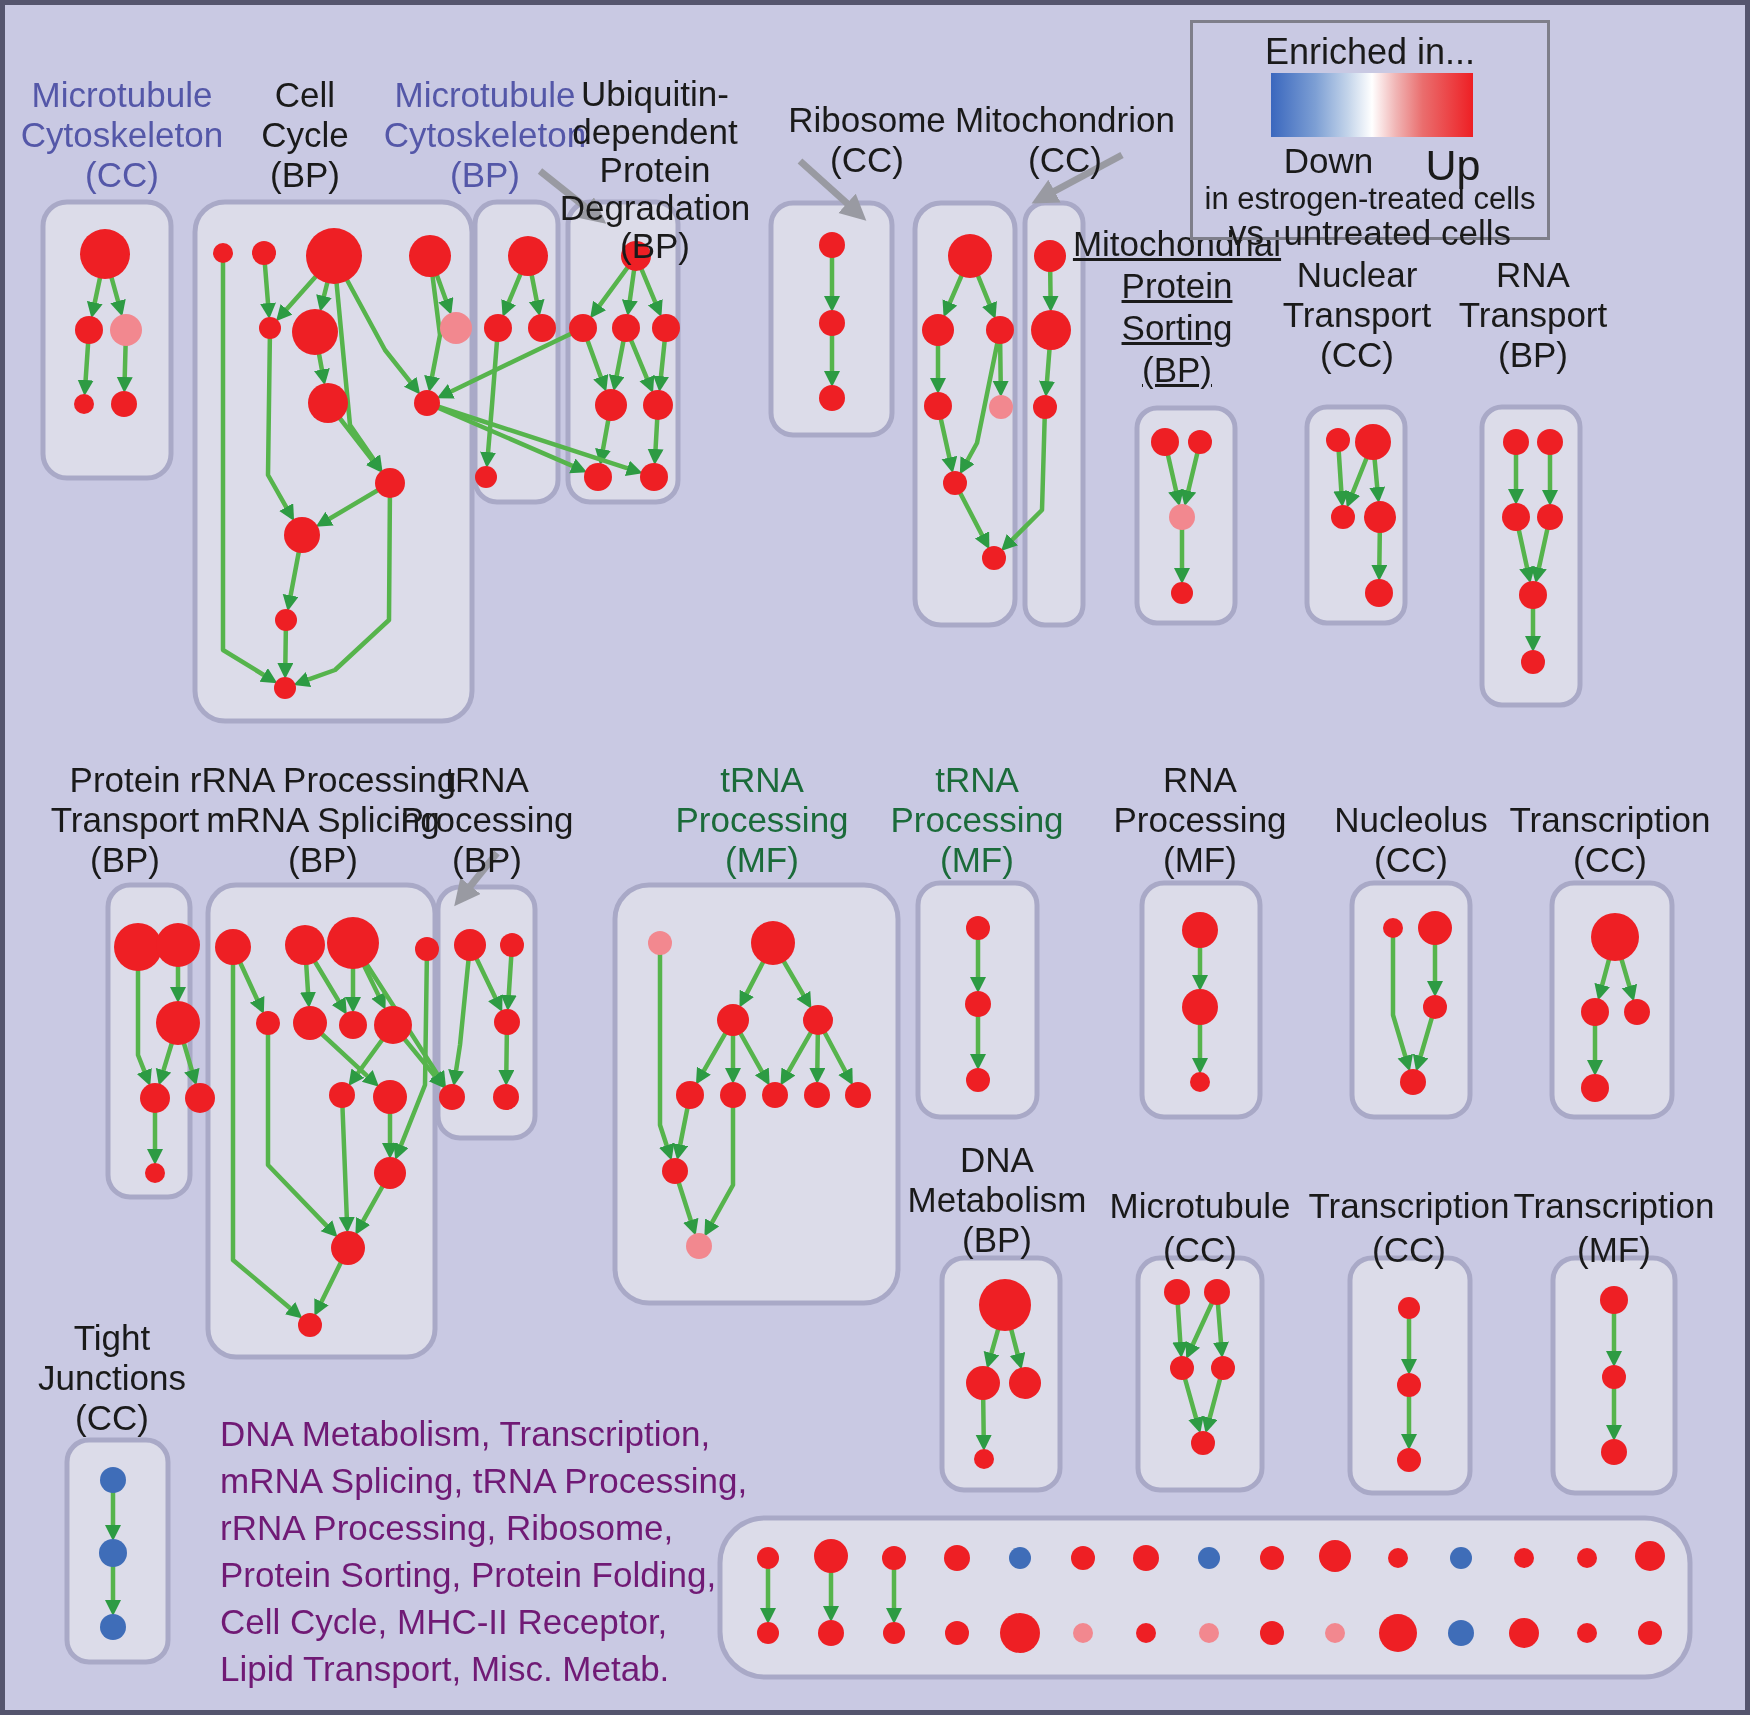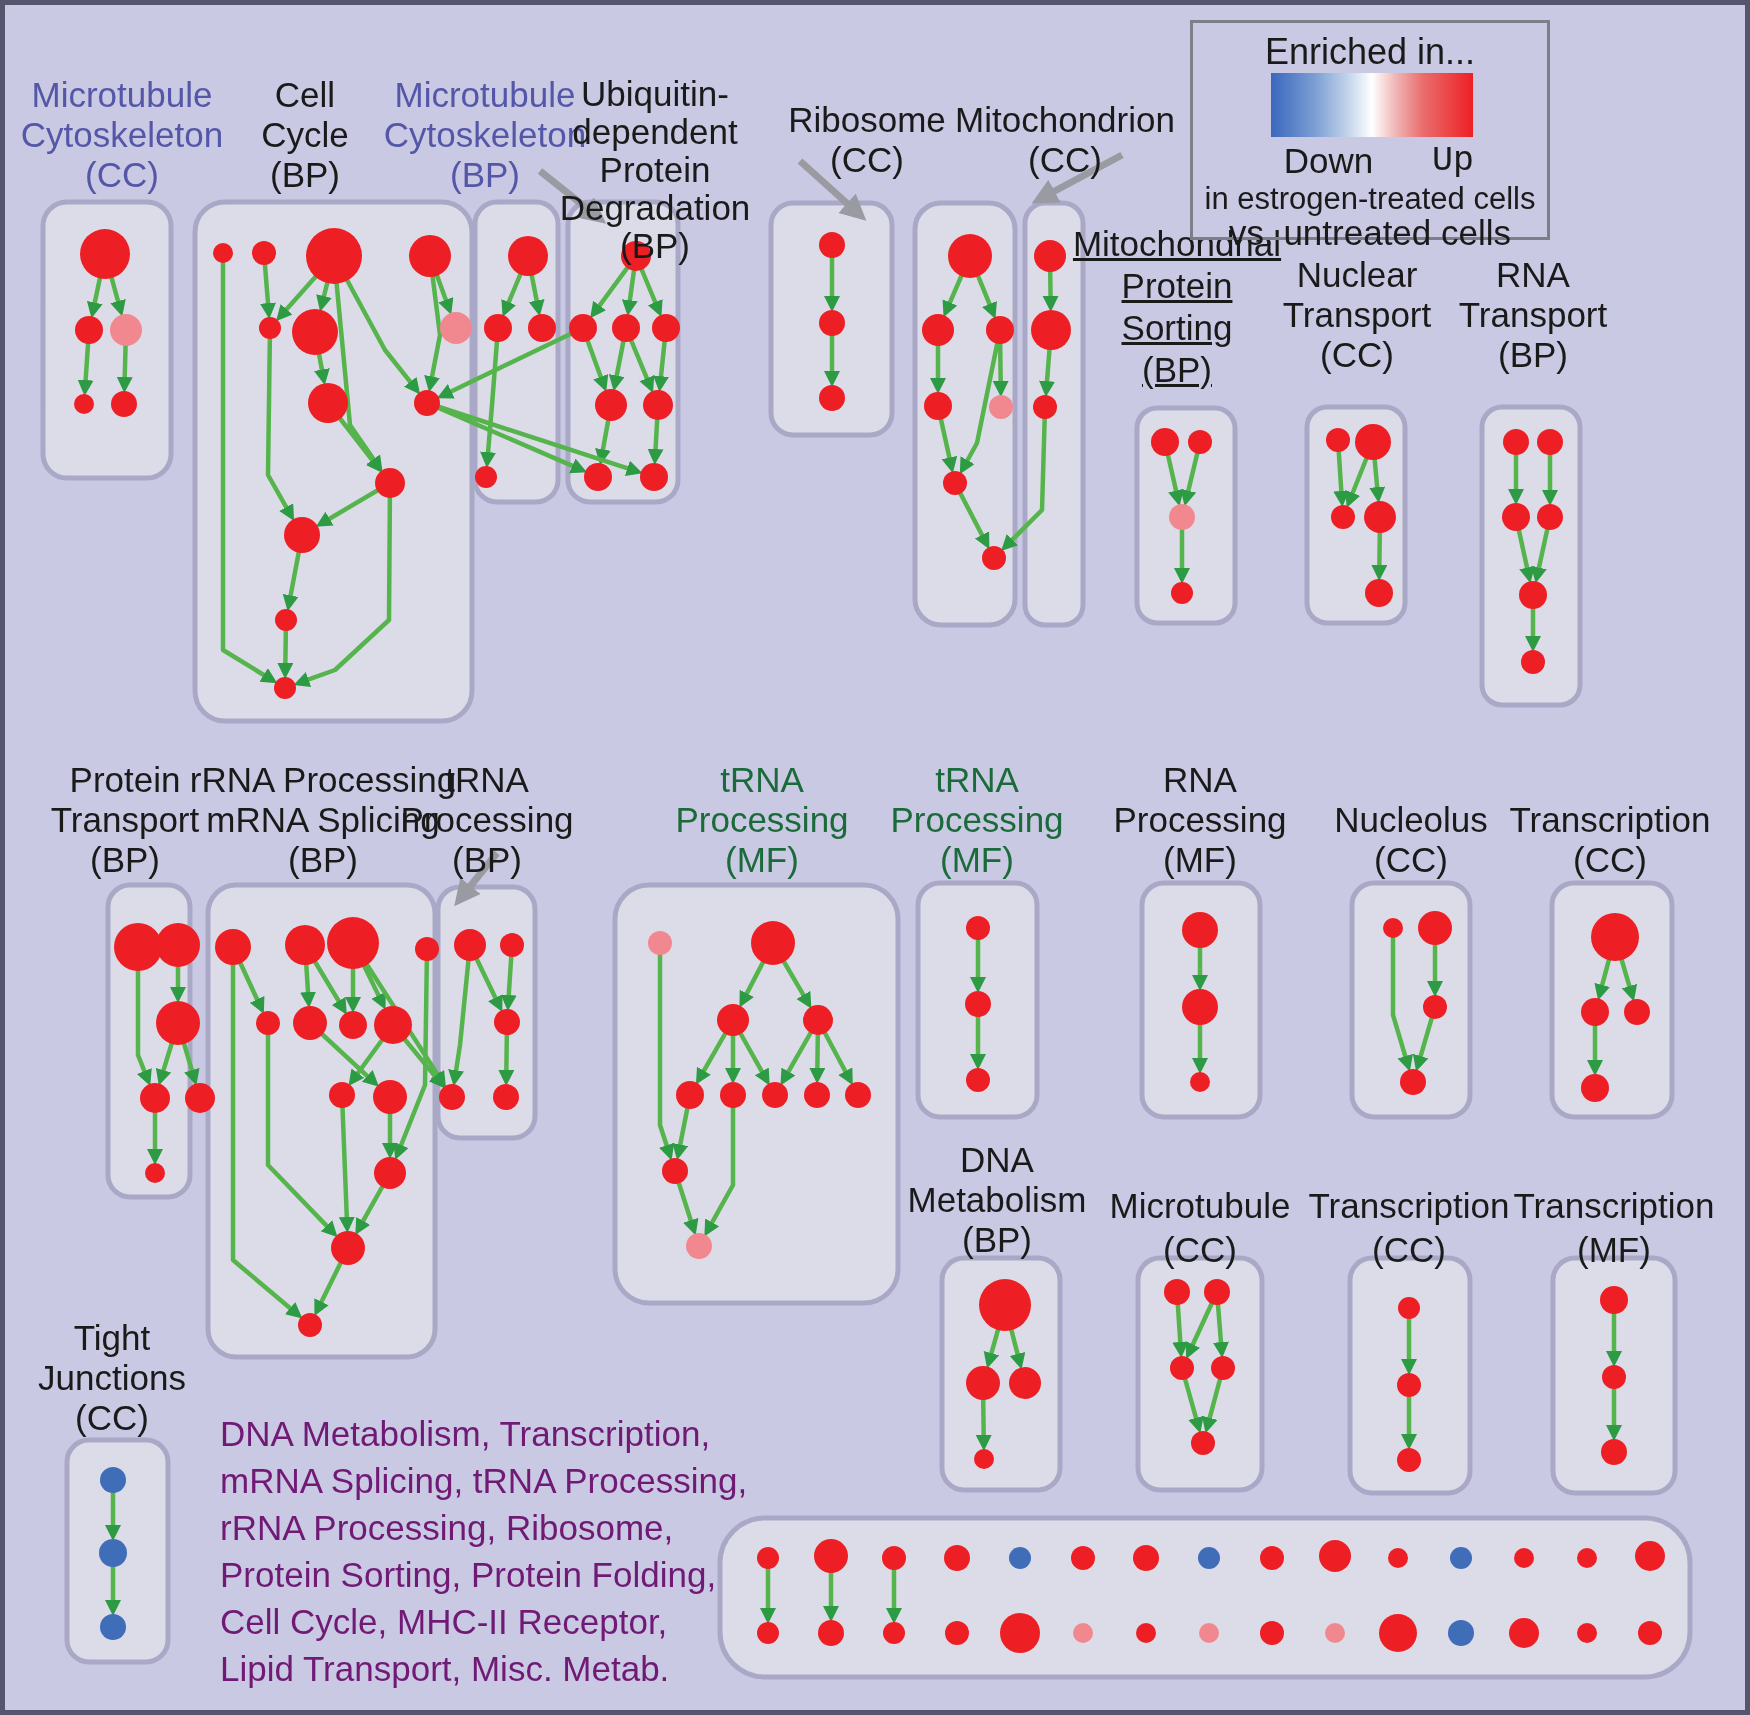--- a/index.html
+++ b/index.html
@@ -17,21 +17,21 @@
   .lbl-blue{color:#5457a8;}
   .lbl-green{color:#1b6b3a;}
   .misc{position:absolute;white-space:pre-line;text-align:left;font-size:35px;
         line-height:47px;color:#701a75;}
   .legend{position:absolute;left:1185px;top:15px;width:360px;height:220px;
           border:3px solid #7e7e8a;box-sizing:border-box;}
   .legend div{position:absolute;color:#1a1a1a;}
   .legend-title{top:8px;left:0;width:100%;text-align:center;font-size:36px;}
   .legend-bar{left:78px;top:50px;width:202px;height:64px;}
   .legend-down{top:118px;left:0;width:175px;text-align:center;font-size:35px;margin-left:48px;}
-  .legend-up{top:118px;left:195px;width:130px;text-align:center;font-size:35px;font-family:Liberation Mono, monospace;}
+  .legend-up{top:118px;left:195px;width:130px;text-align:center;font-size:43px;}
   .legend-line1{top:158px;left:0;width:100%;text-align:center;font-size:31px;}
   .legend-line2{top:190px;left:0;width:100%;text-align:center;font-size:35px;}
 </style>
 </head>
 <body>
 
 <div class="canvas">
   <svg class="scene" id="scene" width="1750" height="1715" viewBox="0 0 1750 1715">
     <defs>
       <marker id="arr" orient="auto" markerUnits="userSpaceOnUse" markerWidth="18" markerHeight="18" refX="2" refY="8">

